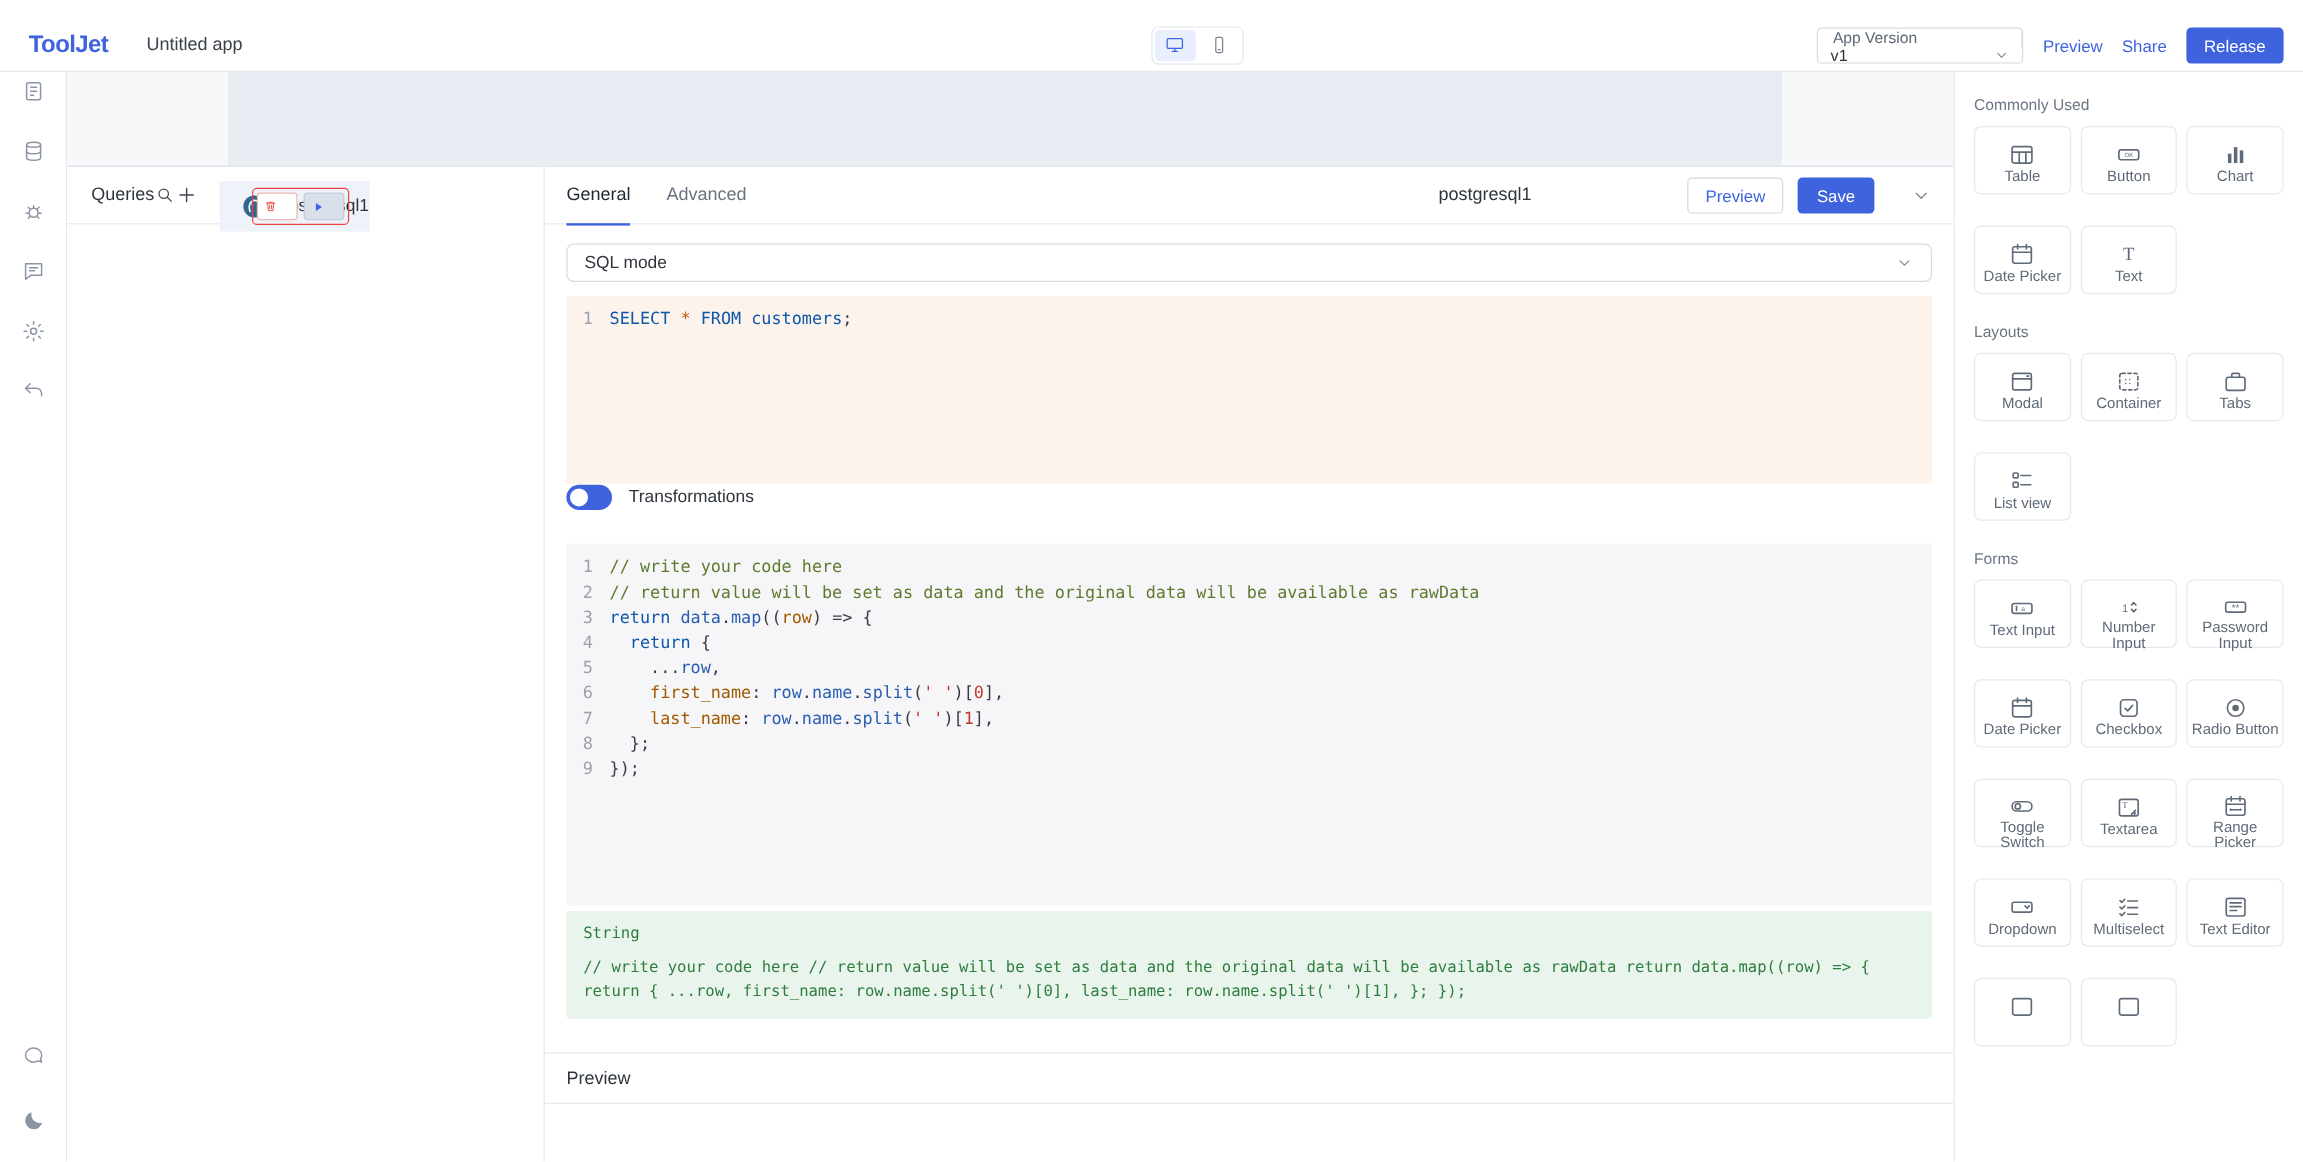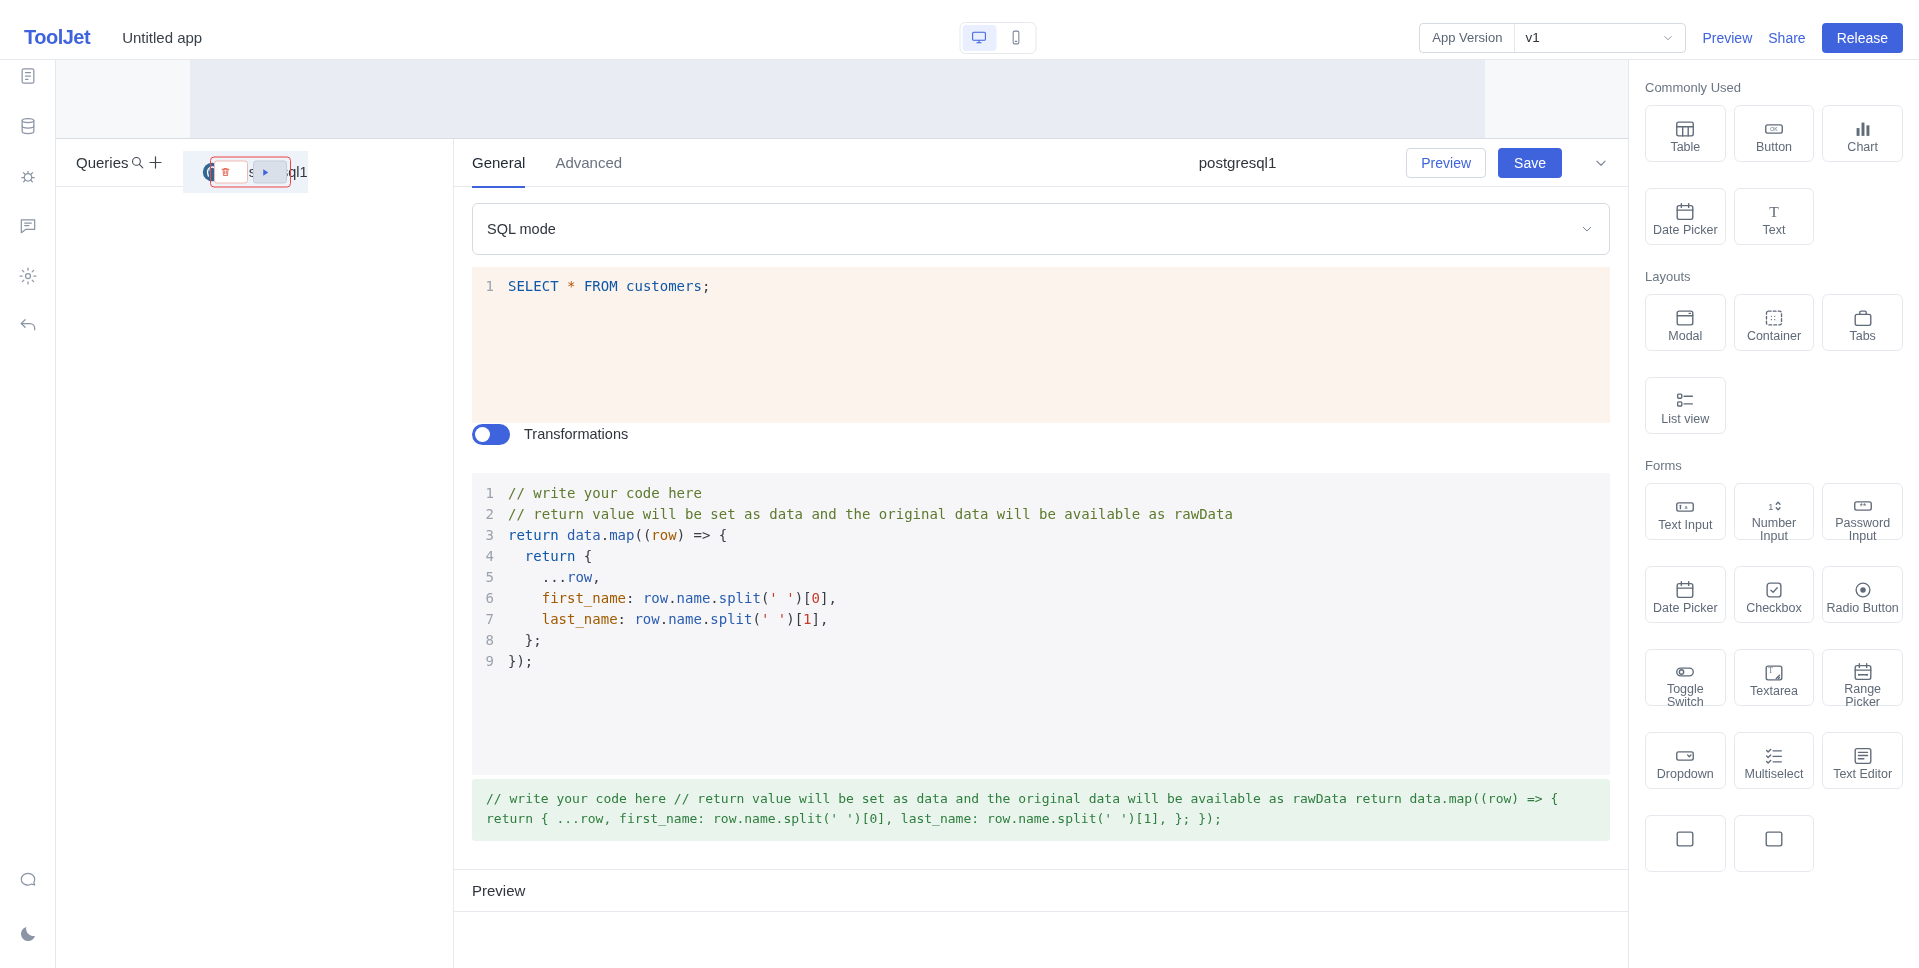--- a/index.html
+++ b/index.html
@@ -9,21 +9,21 @@
   
   .app-header{position:absolute;top:16px;left:0;right:0;height:44px;background:#fff;
     border-bottom:1px solid #e5e8ec;display:flex;align-items:center;z-index:10;}
   .logo{margin-left:24px;font-size:20px;font-weight:800;color:#3E63DD;letter-spacing:-.5px;cursor:pointer;}
   .app-title{margin-left:32px;font-size:15px;color:#3a4149;cursor:text;}
   .device-toggle{position:absolute;left:52%;transform:translateX(-50%);display:flex;gap:3px;
     border:1px solid #e5e8ec;border-radius:6px;padding:2px;background:#fff;}
   .device-btn{width:34px;height:26px;border-radius:4px;display:flex;align-items:center;justify-content:center;color:#7a8594;cursor:pointer;}
   .device-btn.active{background:#e9efff;color:#3E63DD;}
   .header-right{margin-left:auto;display:flex;align-items:center;gap:16px;margin-right:16px;}
-  .version-group{display:flex;align-items:stretch;border:1px solid #d6dbe2;border-radius:4px;height:30px;background:#fff;}
+  .version-group{display:flex;align-items:stretch;border:1px solid #d6dbe2;border-radius:4px;height:30px;background:#fff;flex-direction:column;}
   .version-label{display:flex;align-items:center;padding:0 12px;font-size:13px;color:#5b6674;border-right:1px solid #e5e8ec;}
   .version-select{width:170px;display:flex;align-items:center;justify-content:space-between;padding:0 10px;font-size:13.5px;color:#2f353c;cursor:pointer;}
   .link-btn{color:#3E63DD;font-size:14px;cursor:pointer;}
   .release-btn{background:#3E63DD;color:#fff;font-size:14px;height:30px;padding:0 15px;border-radius:4px;
     display:flex;align-items:center;cursor:pointer;}
 
   
   .left-rail{position:absolute;top:44px;left:0;width:56px;bottom:0;background:#fff;border-right:1px solid #e5e8ec;
     display:flex;flex-direction:column;align-items:center;padding-top:14px;}
   .rail-top{display:flex;flex-direction:column;gap:14px;align-items:center;}
@@ -57,21 +57,21 @@
   .tab.active{color:#1f2933;}
   .tab.active::after{content:"";position:absolute;left:0;right:0;bottom:-1px;height:2px;background:#3E63DD;}
   .qe-name{margin-left:auto;font-size:15px;color:#2f353c;margin-right:130px;}
   .preview-btn{height:30px;padding:0 14px;border:1px solid #d3d9e0;border-radius:4px;color:#3E63DD;font-size:14px;
     display:flex;align-items:center;cursor:pointer;background:#fff;}
   .save-btn{height:30px;padding:0 16px;background:#3E63DD;color:#fff;border-radius:4px;font-size:14px;
     display:flex;align-items:center;margin-left:12px;cursor:pointer;}
   .collapse-icon{margin-left:30px;color:#7a8594;cursor:pointer;display:flex;}
 
   .qe-body{flex:1;overflow:hidden;padding:0 18px;}
-  .mode-select{margin-top:16px;height:52px;border:1px solid #d6dbe2;border-radius:6px;display:flex;align-items:center;
+  .mode-select{margin-top:16px;height:32px;border:1px solid #d6dbe2;border-radius:6px;display:flex;align-items:center;
     justify-content:space-between;padding:0 14px;font-size:14.5px;color:#2f353c;cursor:pointer;background:#fff;}
   .muted{color:#7a8594;display:flex;}
 
   .code-editor{font-family:"DejaVu Sans Mono", monospace;font-size:14px;cursor:text;}
   .code-editor.sql{background:#fcf4ec;height:156px;margin-top:12px;padding-top:8px;line-height:22px;}
   .code-editor.js{background:#f6f6f8;height:302px;margin-top:28px;padding-top:10px;line-height:21px;}
   .code-line{display:flex;}
   .gutter{width:36px;text-align:right;padding-right:14px;color:#9aa2ad;flex:none;}
   .code-text{white-space:pre;}
   .tok-kw{color:#0d57aa;} .tok-op{color:#b3540a;} .tok-id{color:#0d57aa;} .tok-pl{color:#383c44;}
@@ -324,20 +324,21 @@
             <span class="gutter">8</span>
             <span class="code-text"><span class="tok-pl">  };</span></span>
           </div>
           <div class="code-line">
             <span class="gutter">9</span>
             <span class="code-text"><span class="tok-pl">});</span></span>
           </div>
         </div>
 
       <div class="result-box">
+        <div class="result-type">String</div>
         <div class="result-text">// write your code here // return value will be set as data and the original data will be available as rawData return data.map((row) =&gt; { return { ...row, first_name: row.name.split(' ')[0], last_name: row.name.split(' ')[1], }; });</div>
       </div>
 
       <div class="preview-section">
         <span>Preview</span>
       </div>
     </div>
   </div>
 </section>
 

